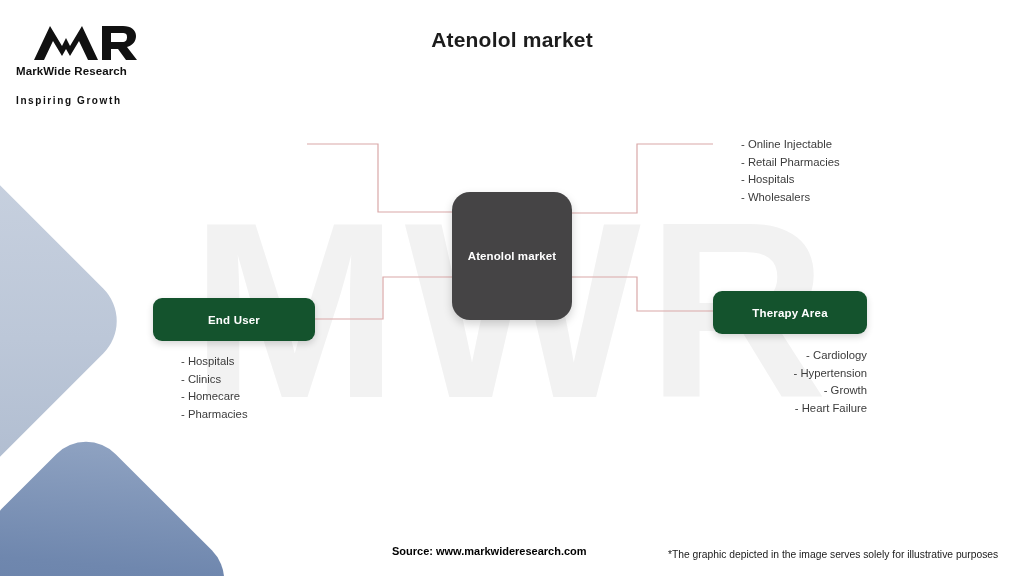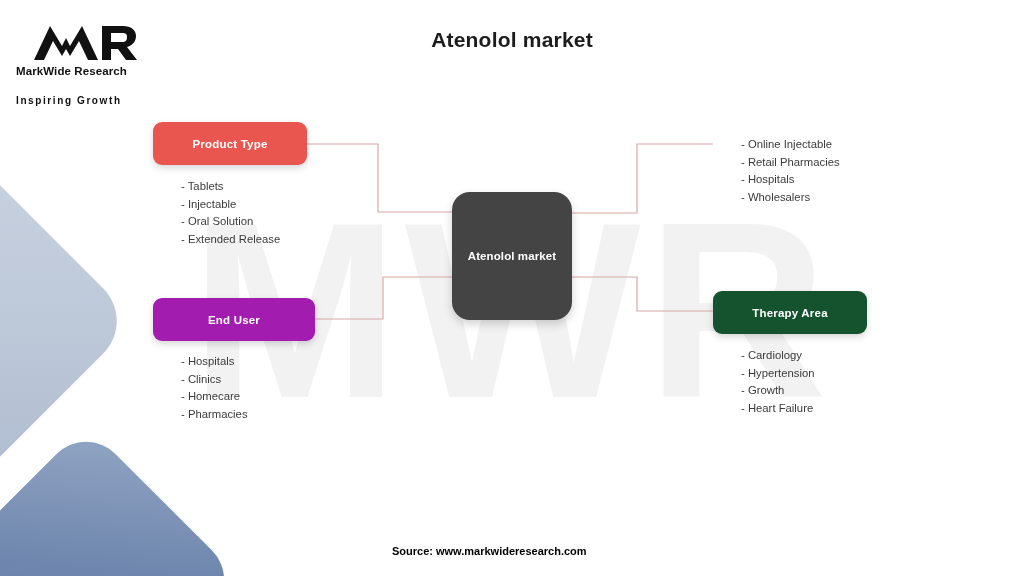--- a/index.html
+++ b/index.html
@@ -157,21 +157,21 @@
   #branch-product-type { left: 153px; top: 122px; width: 154px; }
   #branch-product-type .branch-list { margin-left: 28px; margin-top: 13px; }
 
   #branch-distribution-channel { left: 713px; top: 123px; width: 154px; }
   #branch-distribution-channel .branch-list { margin-left: 28px; margin-top: 13px; }
 
   #branch-end-user { left: 153px; top: 298px; width: 162px; }
   #branch-end-user .branch-list { margin-left: 28px; margin-top: 12px; }
 
   #branch-therapy-area { left: 713px; top: 291px; width: 154px; }
-  #branch-therapy-area .branch-list { margin-left: 28px; margin-top: 13px; }
+  #branch-therapy-area .branch-list { margin-left: 28px; margin-top: 13px; text-align: right; }
 
   
   #footer-source {
     position: absolute;
     left: 392px;
     top: 545px;
     font-size: 11px;
     font-weight: bold;
     color: #000000;
   }
@@ -214,43 +214,32 @@
       <path d="M315 319 L383 319 L383 277 L452 277"></path>
 
       <path d="M572 277 L637 277 L637 311 L713 311"></path>
     </g>
   </svg>
 
   <div id="center-node" style="background: rgb(69, 68, 69);">
     <span class="center-label">Atenolol market</span>
   </div>
 
-  <div class="branch" id="branch-product-type">
-    <div class="branch-head" style="background: rgb(232, 86, 79);">
-      <span class="head-label">Product Type</span>
-    </div>
-    <ul class="branch-list">
-      <li>- Tablets</li>
-      <li>- Injectable</li>
-      <li>- Oral Solution</li>
-      <li>- Extended Release</li>
-    </ul>
-  </div>
 
   <div class="branch" id="branch-distribution-channel">
     <ul class="branch-list">
       <li>- Online Injectable</li>
       <li>- Retail Pharmacies</li>
       <li>- Hospitals</li>
       <li>- Wholesalers</li>
     </ul>
   </div>
 
   <div class="branch" id="branch-end-user">
-    <div class="branch-head" style="background: #a21caf;">
+    <div class="branch-head" style="background: #14532d;">
       <span class="head-label">End User</span>
     </div>
     <ul class="branch-list">
       <li>- Hospitals</li>
       <li>- Clinics</li>
       <li>- Homecare</li>
       <li>- Pharmacies</li>
     </ul>
   </div>
 
@@ -260,14 +249,15 @@
     </div>
     <ul class="branch-list">
       <li>- Cardiology</li>
       <li>- Hypertension</li>
       <li>- Growth</li>
       <li>- Heart Failure</li>
     </ul>
   </div>
 
   <div id="footer-source">Source: www.markwideresearch.com</div>
+  <div id="footer-disclaimer">*The graphic depicted in the image serves solely for illustrative purposes</div>
 
 </div>
 
 </body></html>

